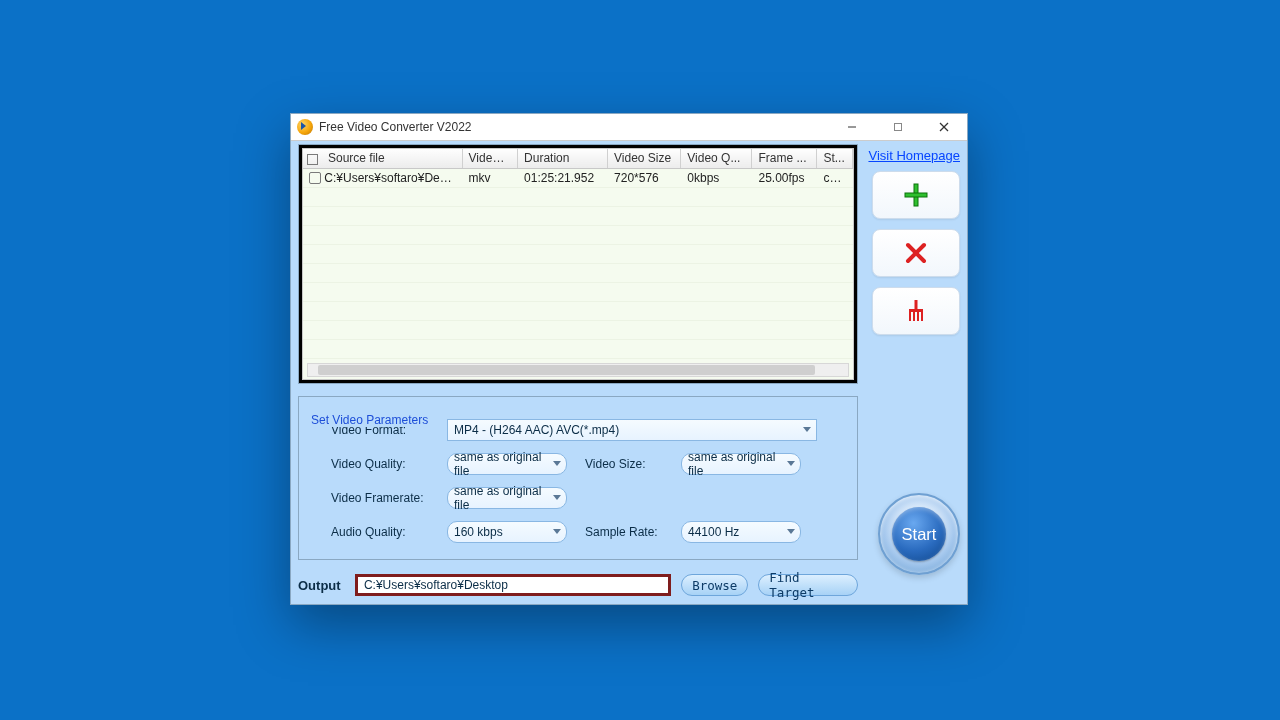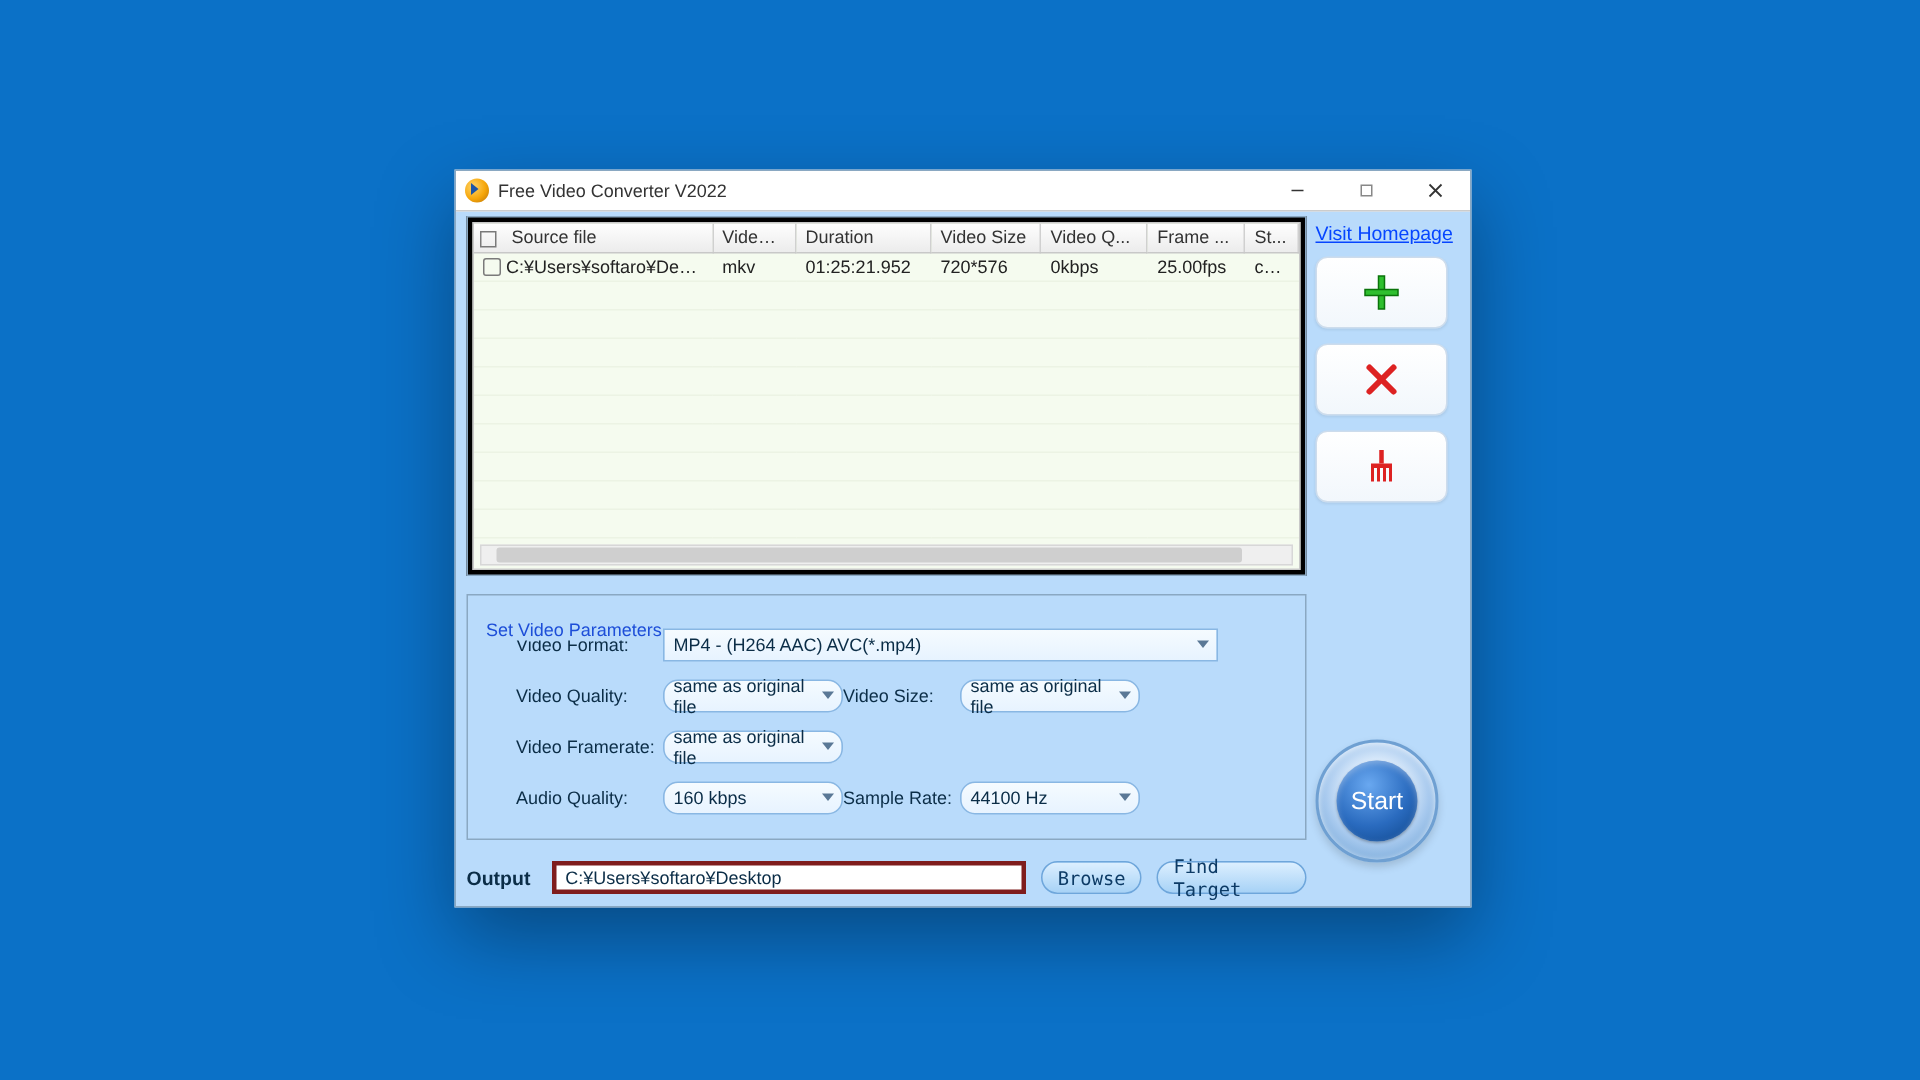--- a/index.html
+++ b/index.html
@@ -6,21 +6,21 @@
   body {
     width: 1280px; height: 720px;
     background: #0b71c7;
     font-family: "Segoe UI", Tahoma, sans-serif;
     font-size: 12px;
     position: relative;
     overflow: hidden;
   }
   .window {
     position: absolute;
-    left: 303px; top: 113px;
+    left: 290px; top: 113px;
     width: 678px; height: 492px;
     background: #b9dbfb;
     border: 1px solid #8aa8c2;
     box-shadow: 0 20px 50px rgba(0,0,0,0.35);
   }
   
   .titlebar {
     height: 27px;
     background: #fff;
     display: flex; align-items: center;
@@ -42,21 +42,21 @@
   .title-text { color:#333; font-size:12px; }
   .winctrls { margin-left:auto; display:flex; }
   .winctrl { width:46px; height:27px; display:flex; align-items:center; justify-content:center; color:#333; cursor:default; }
   .winctrl svg { width:10px; height:10px; }
   
   .content {
     position:absolute; left:7px; right:7px; top:30px; bottom:7px;
     display:flex; gap:6px;
   }
   .leftcol { flex:1; display:flex; flex-direction:column; }
-  .rightcol { width:96px; display:flex; flex-direction:column; align-items:flex-start; }
+  .rightcol { width:96px; display:flex; flex-direction:column; align-items:flex-end; }
   
   .gridwrap {
     height: 240px;
     border:1px solid #8aa8c2; background:#000000;
     padding:3px;
   }
   .grid {
     width:100%; height:100%;
     border:1px solid #c8c8c8;
     background:#f5fbef;
@@ -99,21 +99,21 @@
     border:1px solid #8aa8c2;
     background:#b9dbfb;
     position:relative;
     padding:22px 18px 16px 32px;
   }
   .parambox .legend {
     position:absolute; left:8px; top:-1px;
     background:#b9dbfb; padding:0 4px;
     color:#1d4ed8; font-size:12px;margin-top:17px;
   }
-  .row { display:flex; align-items:center; margin-bottom:12px; gap:0; }
+  .row { display:flex; align-items:center; margin-bottom:12px; gap:18px; }
   .row:last-child{ margin-bottom:0; }
   .lbl { color:#0b2d47; font-size:12px; }
   .lbl.w1 { width:98px; }
   .lbl.w2 { width:78px; }
   .combo {
     background:linear-gradient(#f5fbff,#e7f3ff);
     border:1px solid #89b7e3;
     height:22px; display:flex; align-items:center;
     padding:0 18px 0 6px; position:relative; color:#0b2d47;
     font-size:12px;

